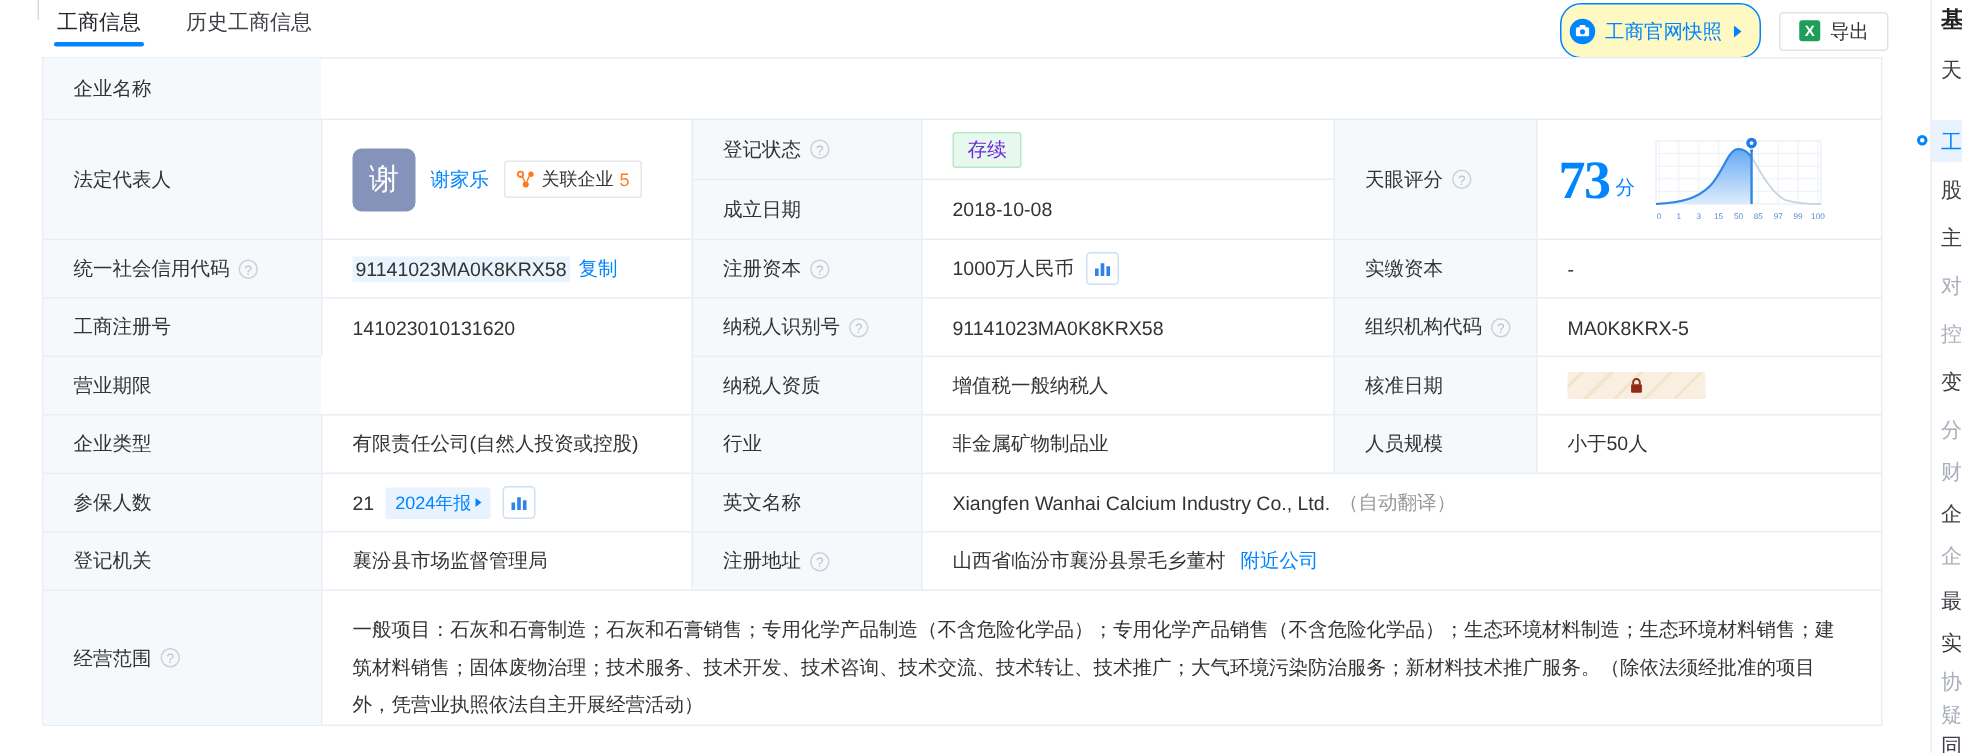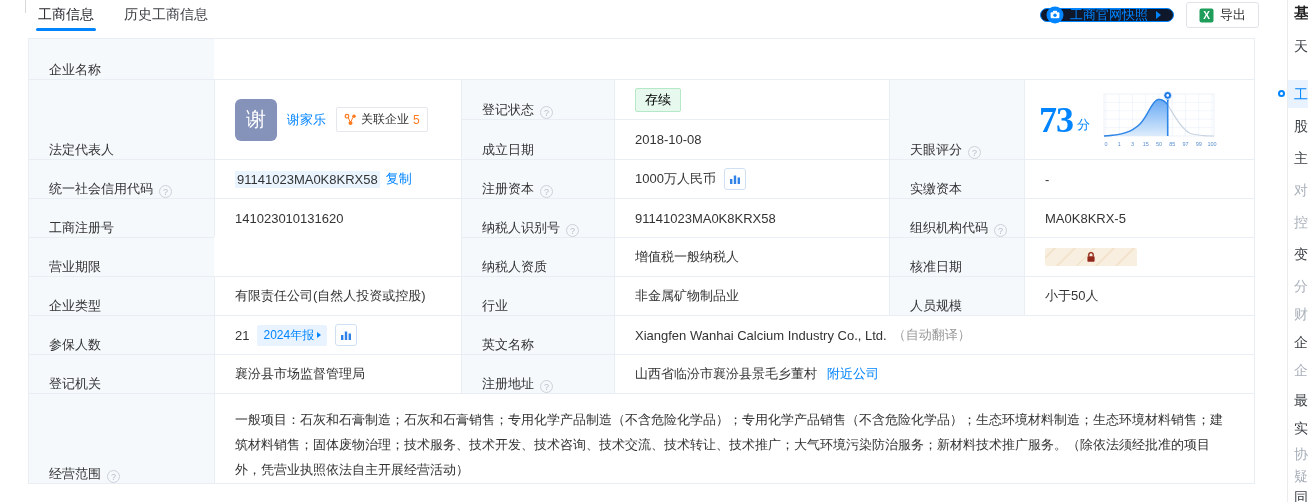--- a/index.html
+++ b/index.html
@@ -19,55 +19,55 @@
   .top-left-tick{position:absolute;left:25px;top:0;width:1px;height:13px;background:#d8d8d8;}
 
   
   .tabs{position:absolute;left:38px;top:6px;display:flex;gap:30px;}
   .tab{font-size:14px;color:#3c3f44;cursor:pointer;padding-bottom:7px;position:relative;}
   .tab.active{color:#24262b;}
   .tab.active .underline{position:absolute;left:-2px;right:-2px;bottom:0;height:3px;border-radius:2px;background:var(--blue);}
 
   
   .toolbar{position:absolute;left:1040px;top:2px;display:flex;gap:12px;align-items:center;}
-  .btn-snapshot{display:inline-flex;align-items:center;gap:6px;height:14px;padding:0 12px 0 5px;
-    border:1px solid var(--blue);border-radius:14px;color:var(--blue);font-size:13px;background:#0f172a;cursor:pointer;}
+  .btn-snapshot{display:inline-flex;align-items:center;gap:6px;height:37px;padding:0 12px 0 5px;
+    border:1px solid var(--blue);border-radius:14px;color:var(--blue);font-size:13px;background:#fef9c3;cursor:pointer;}
   .btn-snapshot .tri{width:0;height:0;border-left:5px solid var(--blue);border-top:4px solid transparent;border-bottom:4px solid transparent;margin-left:2px;}
   .btn-export{display:inline-flex;align-items:center;gap:6px;height:26px;padding:0 12px;
     border:1px solid #dfe3e8;border-radius:3px;color:#333;font-size:13px;background:#fff;cursor:pointer;}
 
   
   .card{
     position:absolute;left:28px;top:38px;width:1227px;
     border:1px solid var(--line);
     display:grid;
     grid-template-columns:185px 247px 153px 275px 135px 230px;
     grid-template-rows:40px 40px 40px 39px 39px 39px 39px 39px 39px 90px;
     background:#fff;
   }
   .c{display:flex;align-items:center;padding:0 12px 0 20px;border-top:1px solid var(--line);border-left:1px solid var(--line);overflow:hidden;color:var(--txt);}
-  .lab{background:var(--lab-bg);align-items:flex-end;}
+  .lab{background:var(--lab-bg);}
   .nt{border-top:none;}
   .nl{border-left:none;}
   .q{width:13px;height:13px;border-radius:50%;border:1px solid #ccd2da;color:#b9c0ca;
      font-size:9px;line-height:12px;text-align:center;margin-left:6px;flex:0 0 13px;cursor:pointer;}
   .link{color:var(--blue);cursor:pointer;text-decoration:none;}
   .code-hl{background:#e9f4ff;padding:1px 2px;}
   .muted{color:var(--gray);}
 
   
   .avatar{width:42px;height:42px;border-radius:6px;background:#8593bb;color:#fff;font-size:20px;
     display:flex;align-items:center;justify-content:center;flex:0 0 42px;cursor:pointer;}
   .rep-name{margin:0 10px;font-size:13px;}
   .rel-badge{display:inline-flex;align-items:center;gap:4px;border:1px solid #e4e7ed;border-radius:2px;
     padding:3px 7px;font-size:12px;cursor:pointer;background:#fff;}
   .rel-badge .cnt{color:#ff7a1f;}
 
   
-  .status-badge{background:#e7f9ee;color:#000000;border:1px solid #b5e8c6;border-radius:2px;padding:2px 9px;font-size:13px;}
+  .status-badge{background:#e7f9ee;color:#6d28d9;border:1px solid #b5e8c6;border-radius:2px;padding:2px 9px;font-size:13px;}
 
   
   .score-cell{padding:0 6px 0 14px;gap:4px;}
   .score-num{font-size:36px;font-weight:bold;color:var(--blue);letter-spacing:-1px;font-family:Liberation Serif, serif;}
   .score-unit{font-size:13px;color:var(--blue);margin-top:10px;}
   .score-chart{margin-left:6px;flex:0 0 auto;}
 
   
   .icon-box{width:22px;height:22px;border:1px solid #cfe0f2;border-radius:3px;display:inline-flex;
     align-items:center;justify-content:center;margin-left:8px;cursor:pointer;background:#fff;flex:0 0 22px;}

